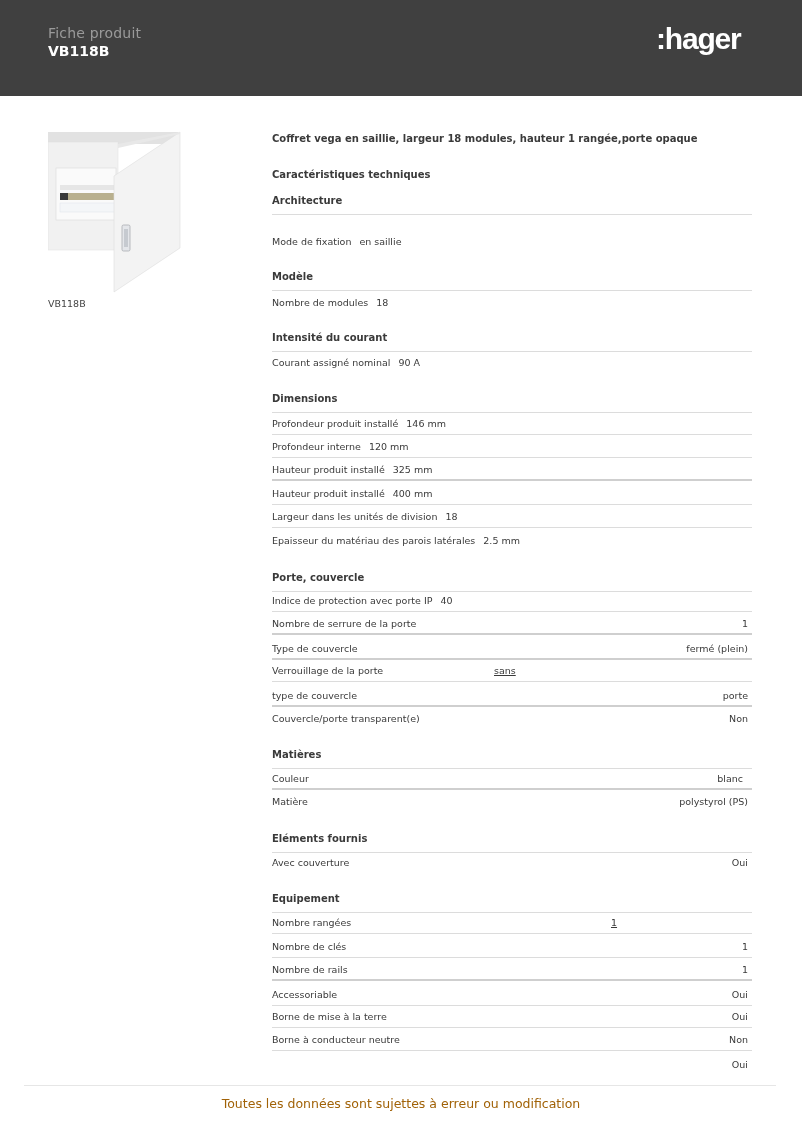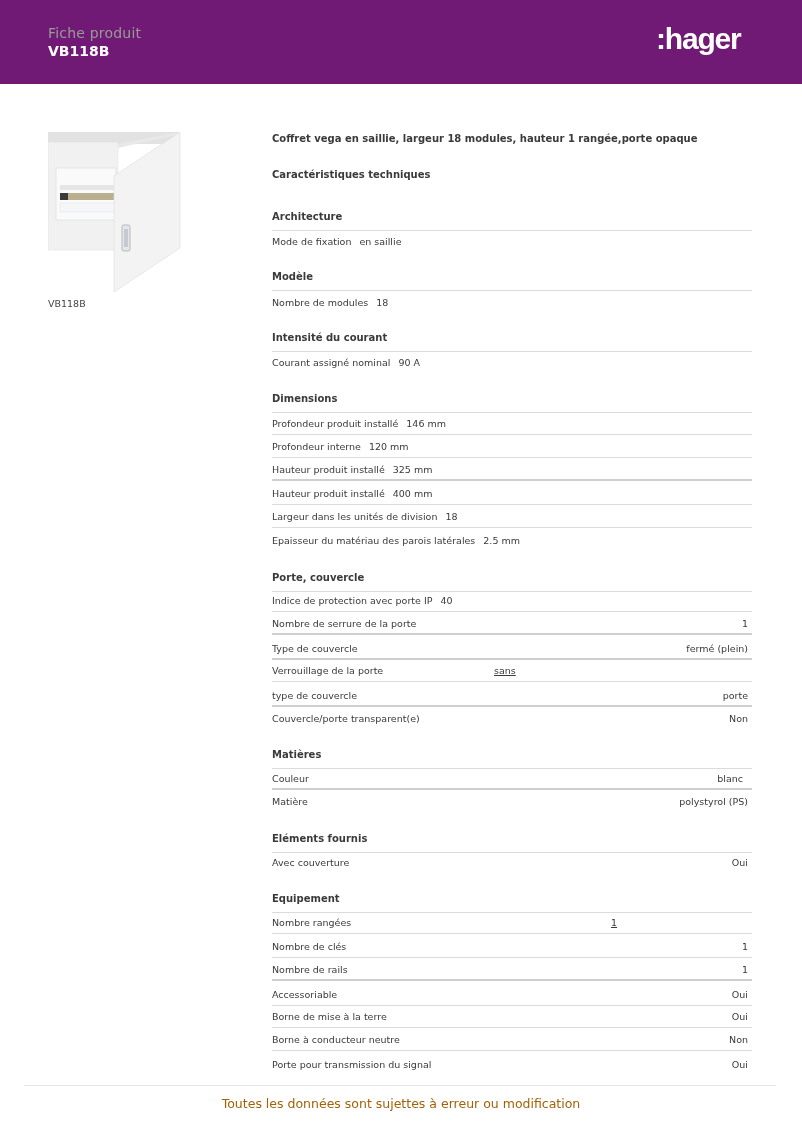--- a/index.html
+++ b/index.html
@@ -1,21 +1,21 @@
 <!DOCTYPE html>
 <html><head>
   <meta charset="utf-8">
   <style>
     * { box-sizing: border-box; margin: 0; padding: 0; }
     html, body { width: 802px; height: 1134px; background: #ffffff; overflow: hidden; }
     body { font-family: "DejaVu Sans", sans-serif; color: #3a3a3a; position: relative; }
 
     .header {
-      position: absolute; left: 0; top: 0; width: 802px; height: 84px;
-      background: #701a75;
+      position: absolute; left: 0; top: 0; width: 802px; height: 96px;
+      background: #404040;
     }
     .header .doc-type {
       position: absolute; left: 48px; top: 25px;
       font-size: 14px; color: #9a9a9a; letter-spacing: 0.2px;
     }
     .header .product-code {
       position: absolute; left: 48px; top: 43px;
       font-size: 14px; font-weight: bold; color: #ffffff;
     }
     .header .logo {
@@ -93,21 +93,21 @@
     <rect x="74" y="95" width="8" height="26" rx="1.5" fill="#e4e6ea" stroke="#a9acb1" stroke-width="0.8"></rect>
     <rect x="76" y="99" width="4" height="18" fill="#c6cad0"></rect>
   </svg>
 </div>
 <div class="image-caption">VB118B</div>
 
 <div class="content">
   <div class="title">Coffret vega en saillie, largeur 18 modules, hauteur 1 rangée,porte opaque</div>
   <div class="subtitle">Caractéristiques techniques</div>
 
-  <div class="section-title" style="top:211px">Architecture</div>
+  <div class="section-title" style="top:195px">Architecture</div>
   <div class="row" style="top:230px">
     <span class="label"><span>Mode de fixation</span><span class="val-inline">en saillie</span></span>
   </div>
 
   <div class="section-title" style="top:271px">Modèle</div>
   <div class="row" style="top:291px">
     <span class="label"><span>Nombre de modules</span><span class="val-inline">18</span></span>
   </div>
 
   <div class="section-title" style="top:332px">Intensité du courant</div>
@@ -195,19 +195,18 @@
   </div>
   <div class="row sep" style="top:1005px">
     <span class="label">Borne de mise à la terre</span>
     <span class="val-right">Oui</span>
   </div>
   <div class="row sep" style="top:1028px">
     <span class="label">Borne à conducteur neutre</span>
     <span class="val-right">Non</span>
   </div>
   <div class="row" style="top:1053px">
-    <span class="label">Porte pour transmission du signal</span>
     <span class="val-right">Oui</span>
   </div>
 </div>
 
 <div class="footer-line"></div>
 <div class="footer">Toutes les données sont sujettes à erreur ou modification</div>
 
 </body></html>

